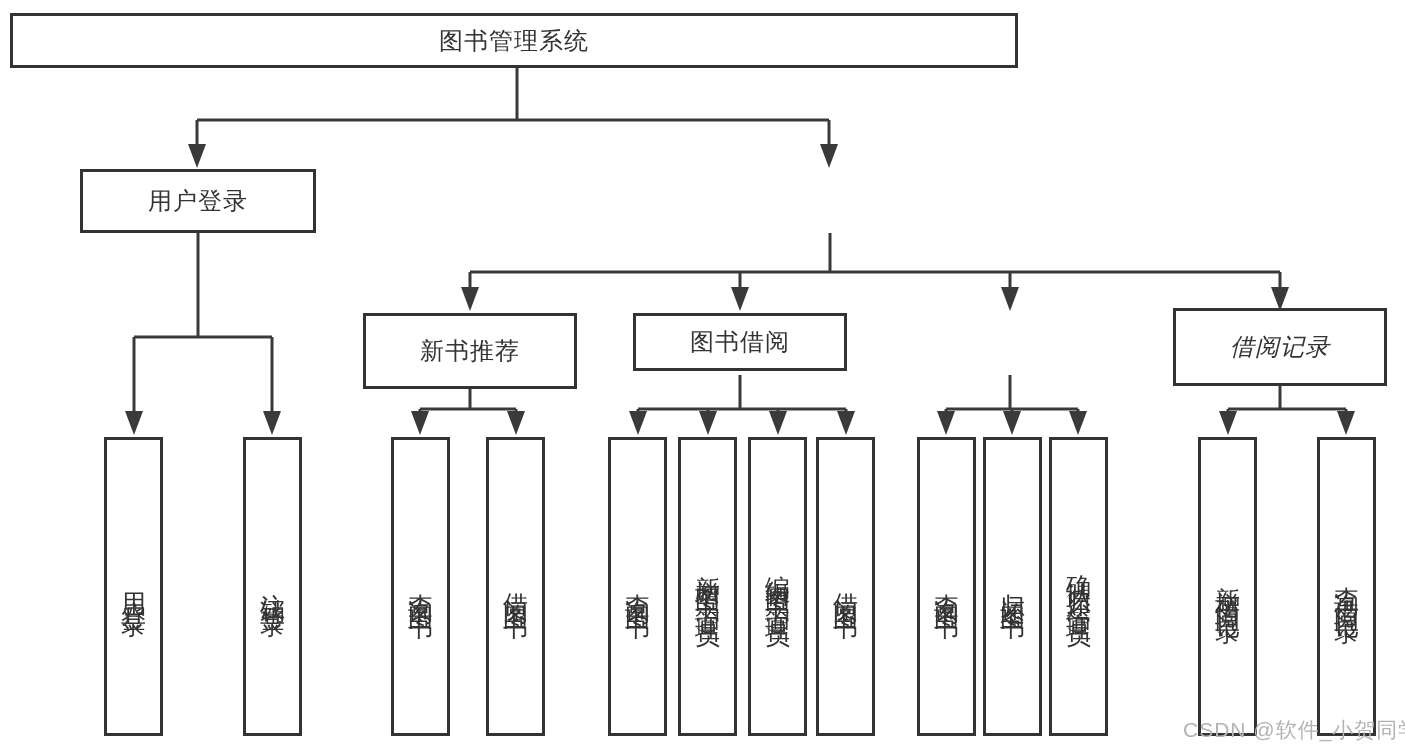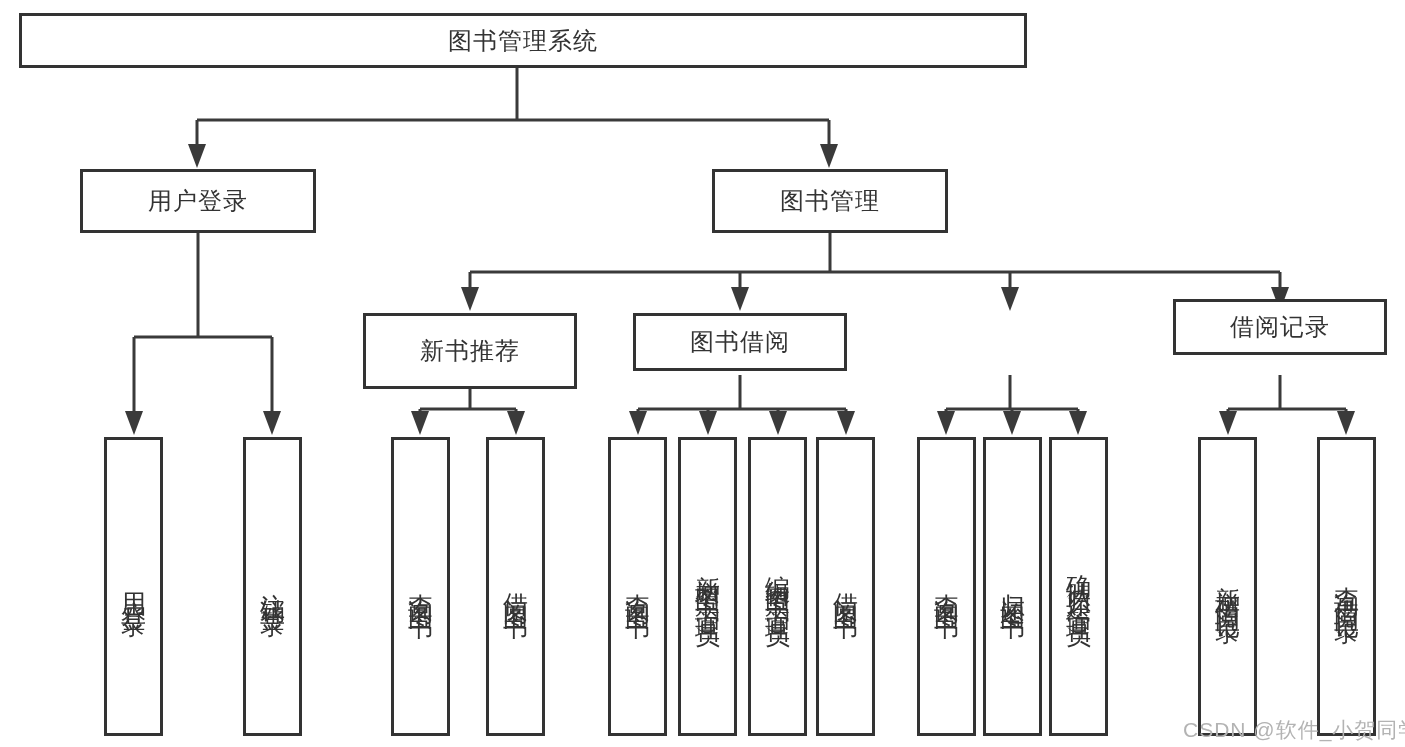--- a/index.html
+++ b/index.html
@@ -91,28 +91,27 @@
       <polygon points="769,411 787,411 778,435"></polygon>
       <polygon points="837,411 855,411 846,435"></polygon>
       <polygon points="937,411 955,411 946,435"></polygon>
       <polygon points="1003,411 1021,411 1012,435"></polygon>
       <polygon points="1069,411 1087,411 1078,435"></polygon>
       <polygon points="1219,411 1237,411 1228,435"></polygon>
       <polygon points="1337,411 1355,411 1346,435"></polygon>
     </g>
   </svg>
 
-  <div class="node hnode" style="left:19px; top:13px; width:1008px; height:55px;">图书管理系统</div>
+  <div class="node hnode" style="left:10px; top:13px; width:1008px; height:55px;">图书管理系统</div>
 
   <div class="node hnode" style="left:80px; top:169px; width:236px; height:64px;">用户登录</div>
-  <div class="node hnode" style="left:712px; top:169px; width:236px; height:64px;">图书管理</div>
 
   <div class="node hnode" style="left:363px; top:313px; width:214px; height:76px;">新书推荐</div>
   <div class="node hnode" style="left:633px; top:313px; width:214px; height:58px;">图书借阅</div>
-  <div class="node hnode" style="left:1173px; top:299px; width:214px; height:56px;">借阅记录</div>
+  <div class="node hnode" style="left:1173px; top:308px; width:214px; height:78px;font-style:italic;">借阅记录</div>
 
   <div class="node vnode" style="left:104px; top:437px; width:59px; height:299px;">用户登录</div>
   <div class="node vnode" style="left:243px; top:437px; width:59px; height:299px;">注销登录</div>
 
   <div class="node vnode" style="left:391px; top:437px; width:59px; height:299px;">查询图书</div>
   <div class="node vnode" style="left:486px; top:437px; width:59px; height:299px;">借阅图书</div>
 
   <div class="node vnode" style="left:608px; top:437px; width:59px; height:299px;">查询图书</div>
   <div class="node vnode" style="left:678px; top:437px; width:59px; height:299px;">新增图书（管理员）</div>
   <div class="node vnode" style="left:748px; top:437px; width:59px; height:299px;">编辑图书（管理员）</div>

